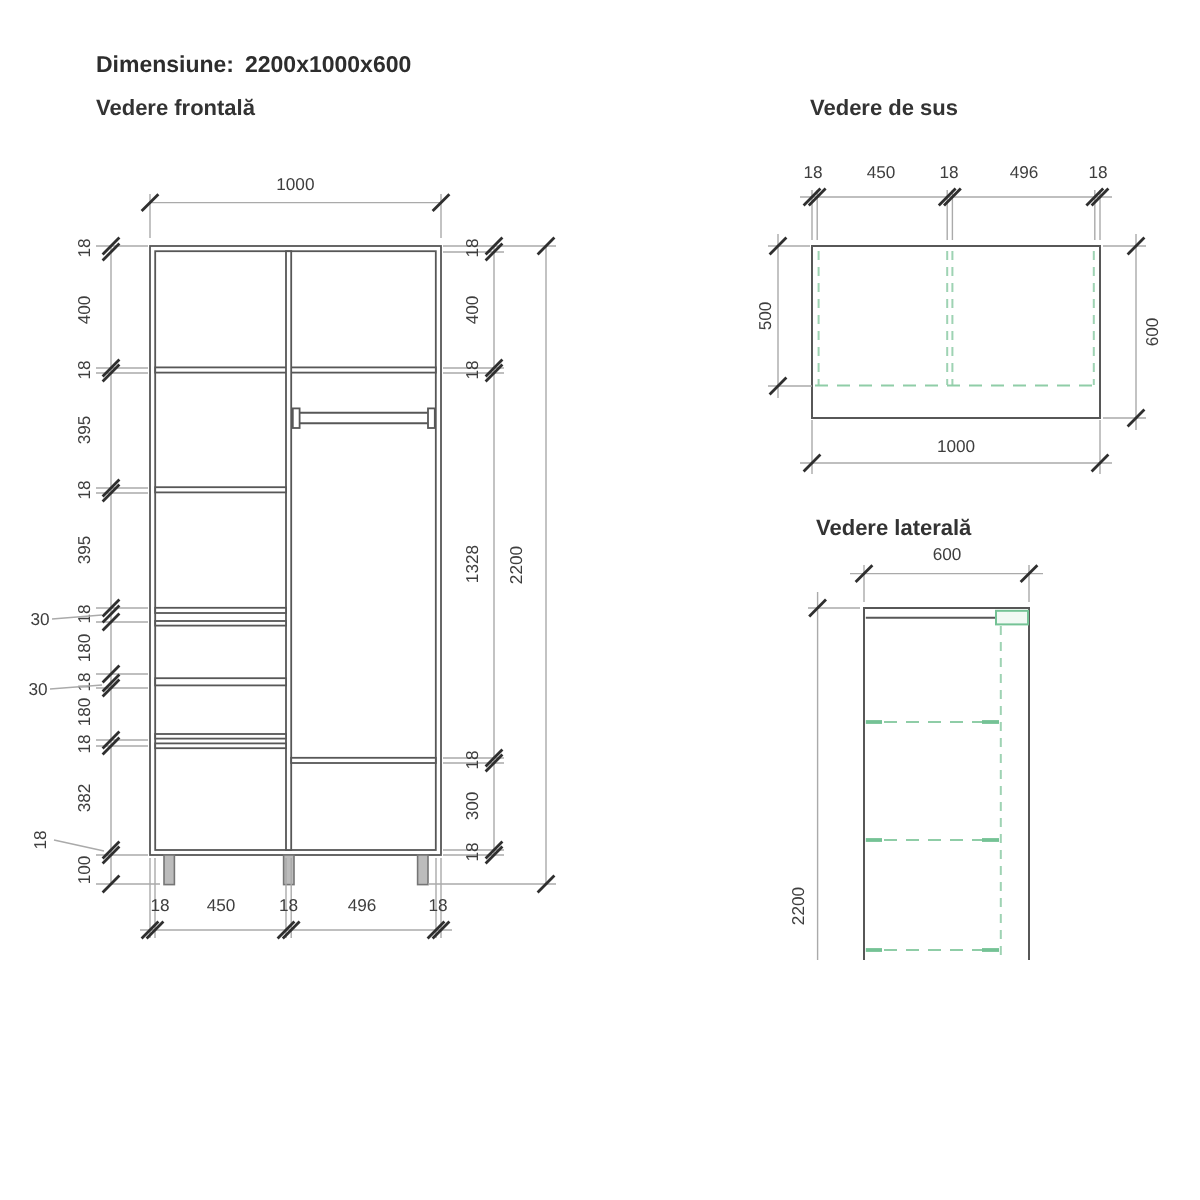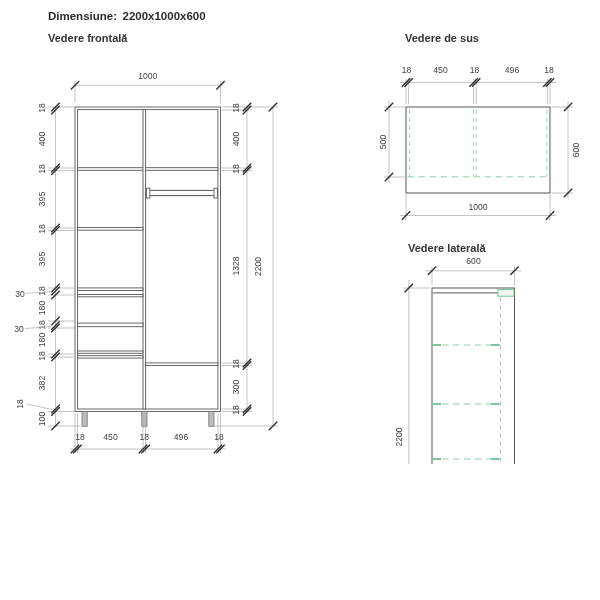--- a/index.html
+++ b/index.html
@@ -1,17 +1,17 @@
 <!DOCTYPE html>
 <html><head>
 <meta charset="utf-8">
 <style>
   html,body{margin:0;padding:0;background:#ffffff;}
   .stage{position:relative;width:600px;height:464px;background:#ffffff;overflow:hidden;
-         font-family:"Liberation Sans",sans-serif;}
+         font-family:"Liberation Sans",sans-serif;margin-top:16px;}
   svg text{font-family:"Liberation Sans",sans-serif;}
   .dt{font-size:8.6px;fill:#3e3e3e;}
   .ttl{font-size:11px;font-weight:600;fill:#333333;}
   .hdr{font-size:11.5px;font-weight:600;fill:#2d2d2d;}
   .e{stroke:#575757;stroke-width:1;fill:none;}
   .ew{fill:#ffffff;stroke:#575757;stroke-width:0.9;}
   .d{stroke:#aaaaaa;stroke-width:0.7;fill:none;}
   .t{stroke:#2f2f2f;stroke-width:1.4;}
   .gd{stroke:#8fcda7;stroke-width:1;fill:none;stroke-dasharray:6.5 4.5;}
   .gv{stroke:#9ed3b3;stroke-width:1;fill:none;stroke-dasharray:4.5 3.5;}

